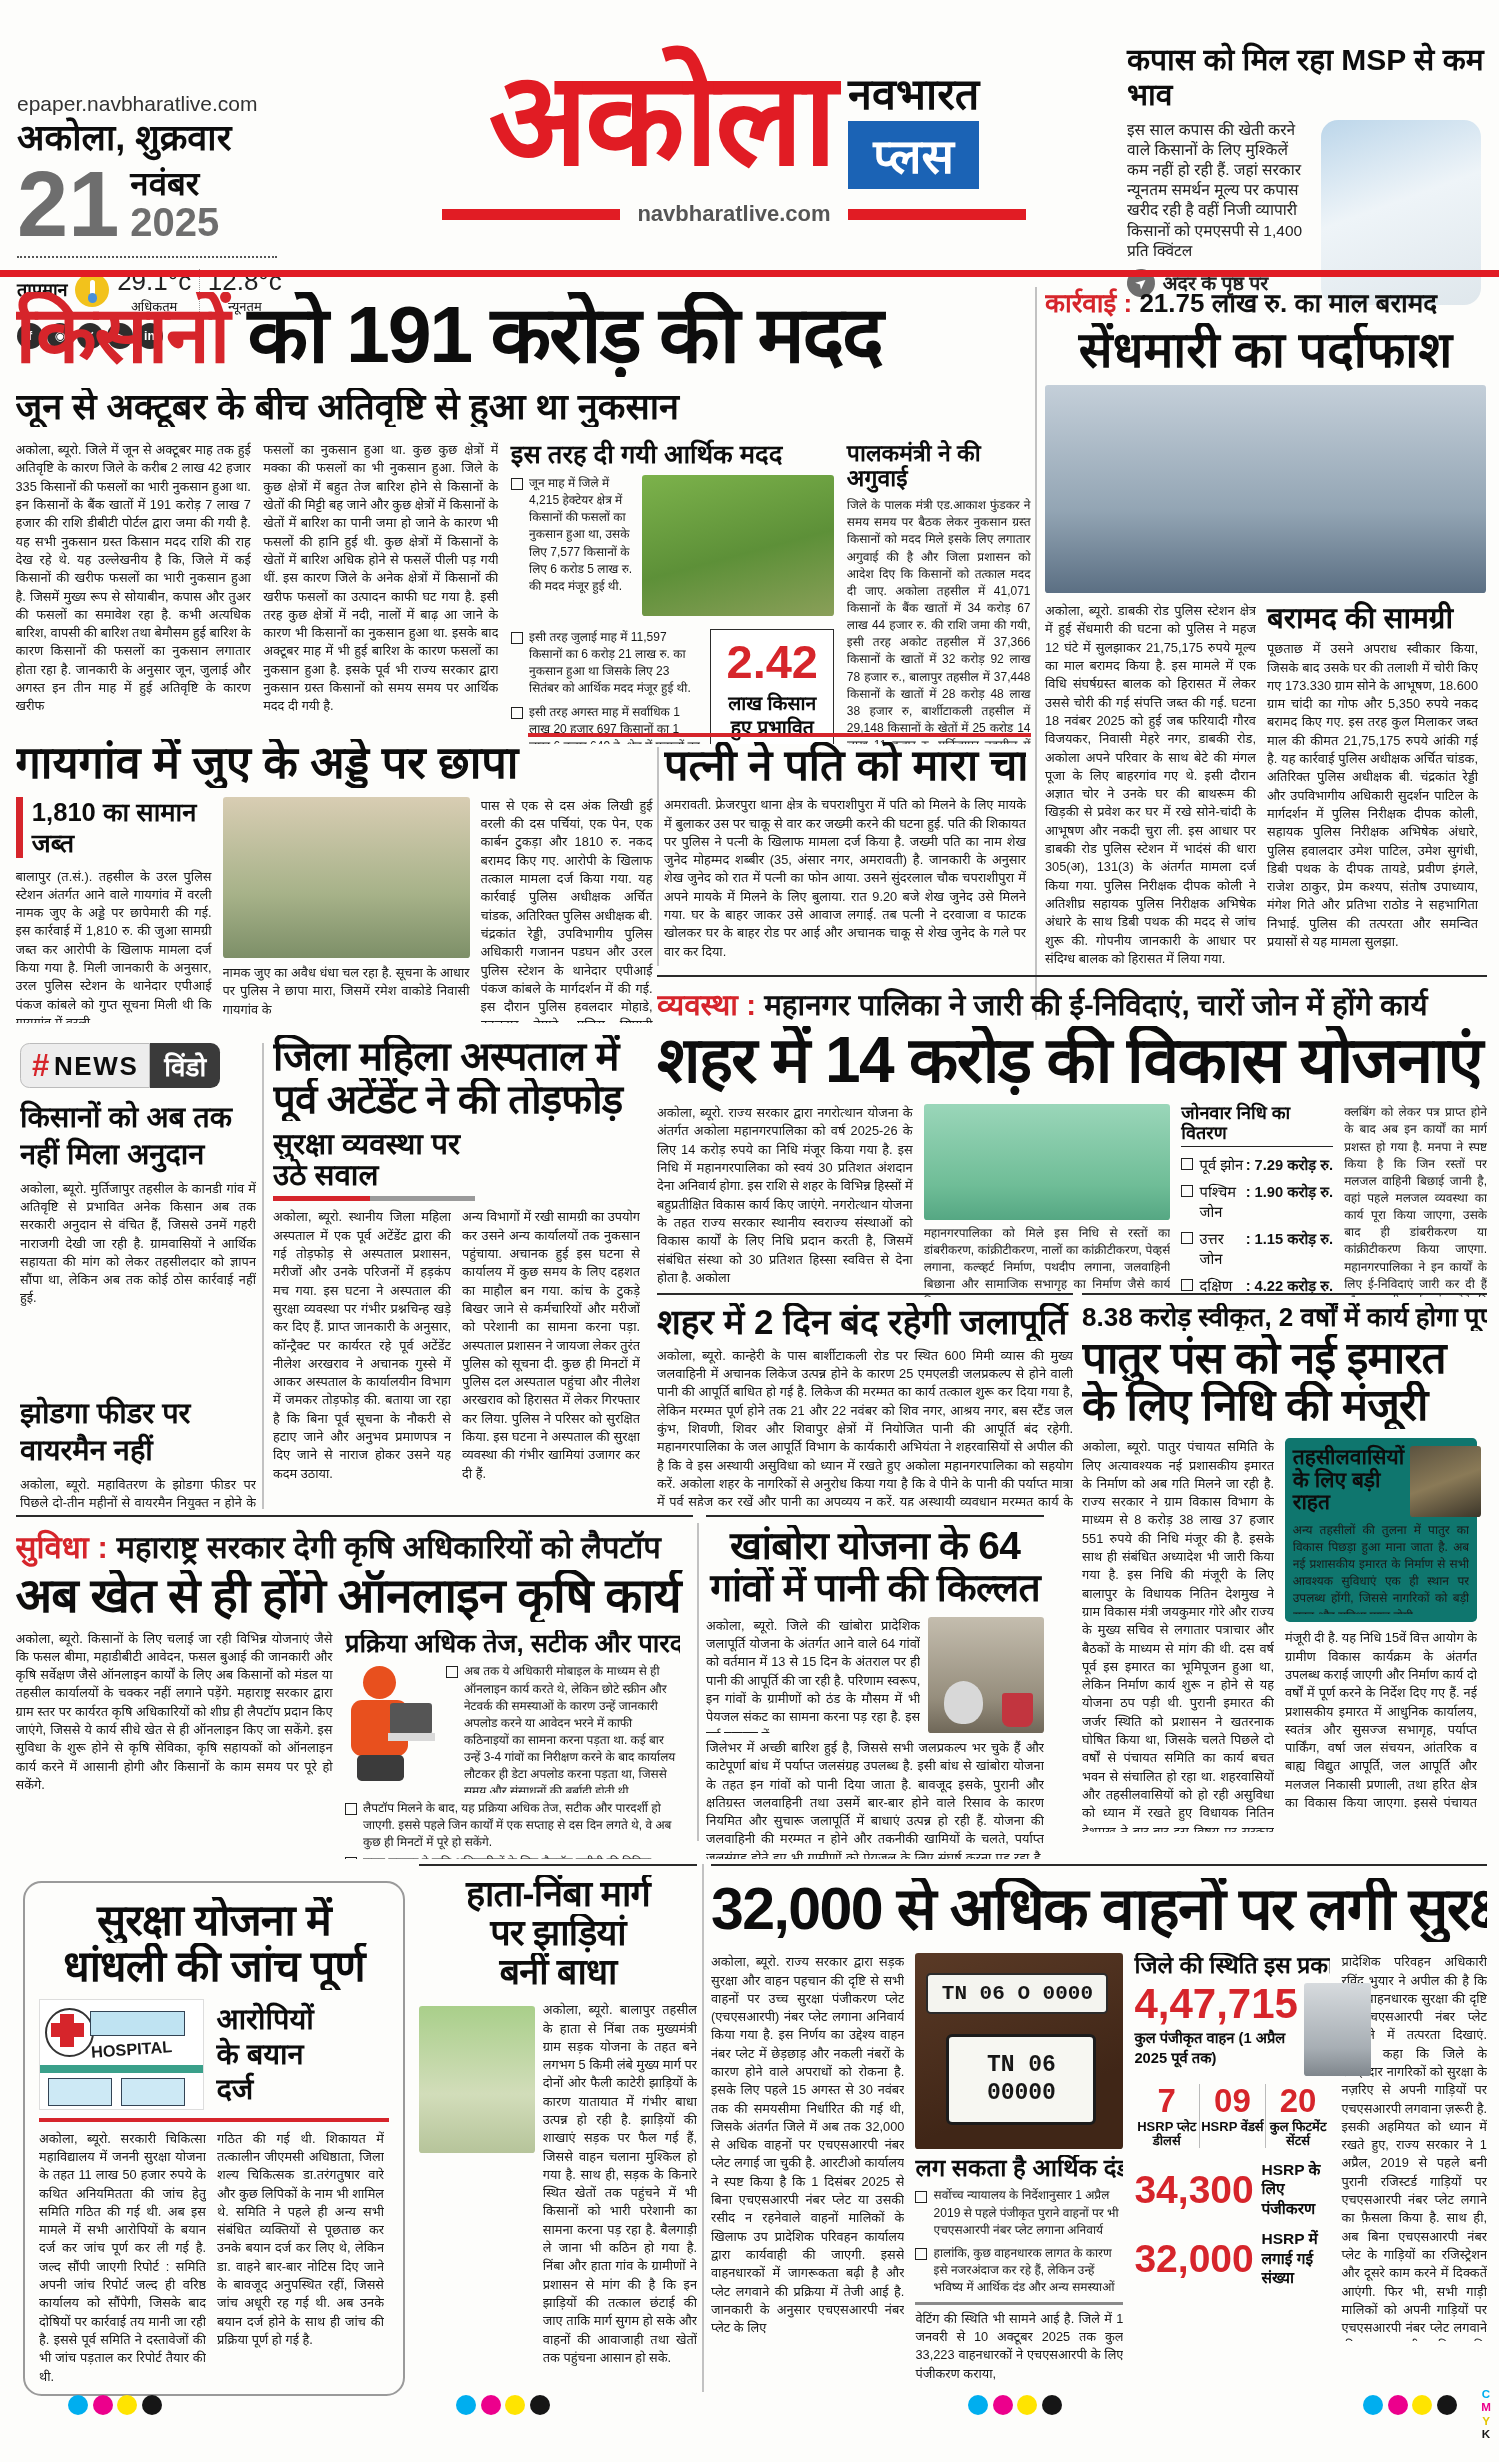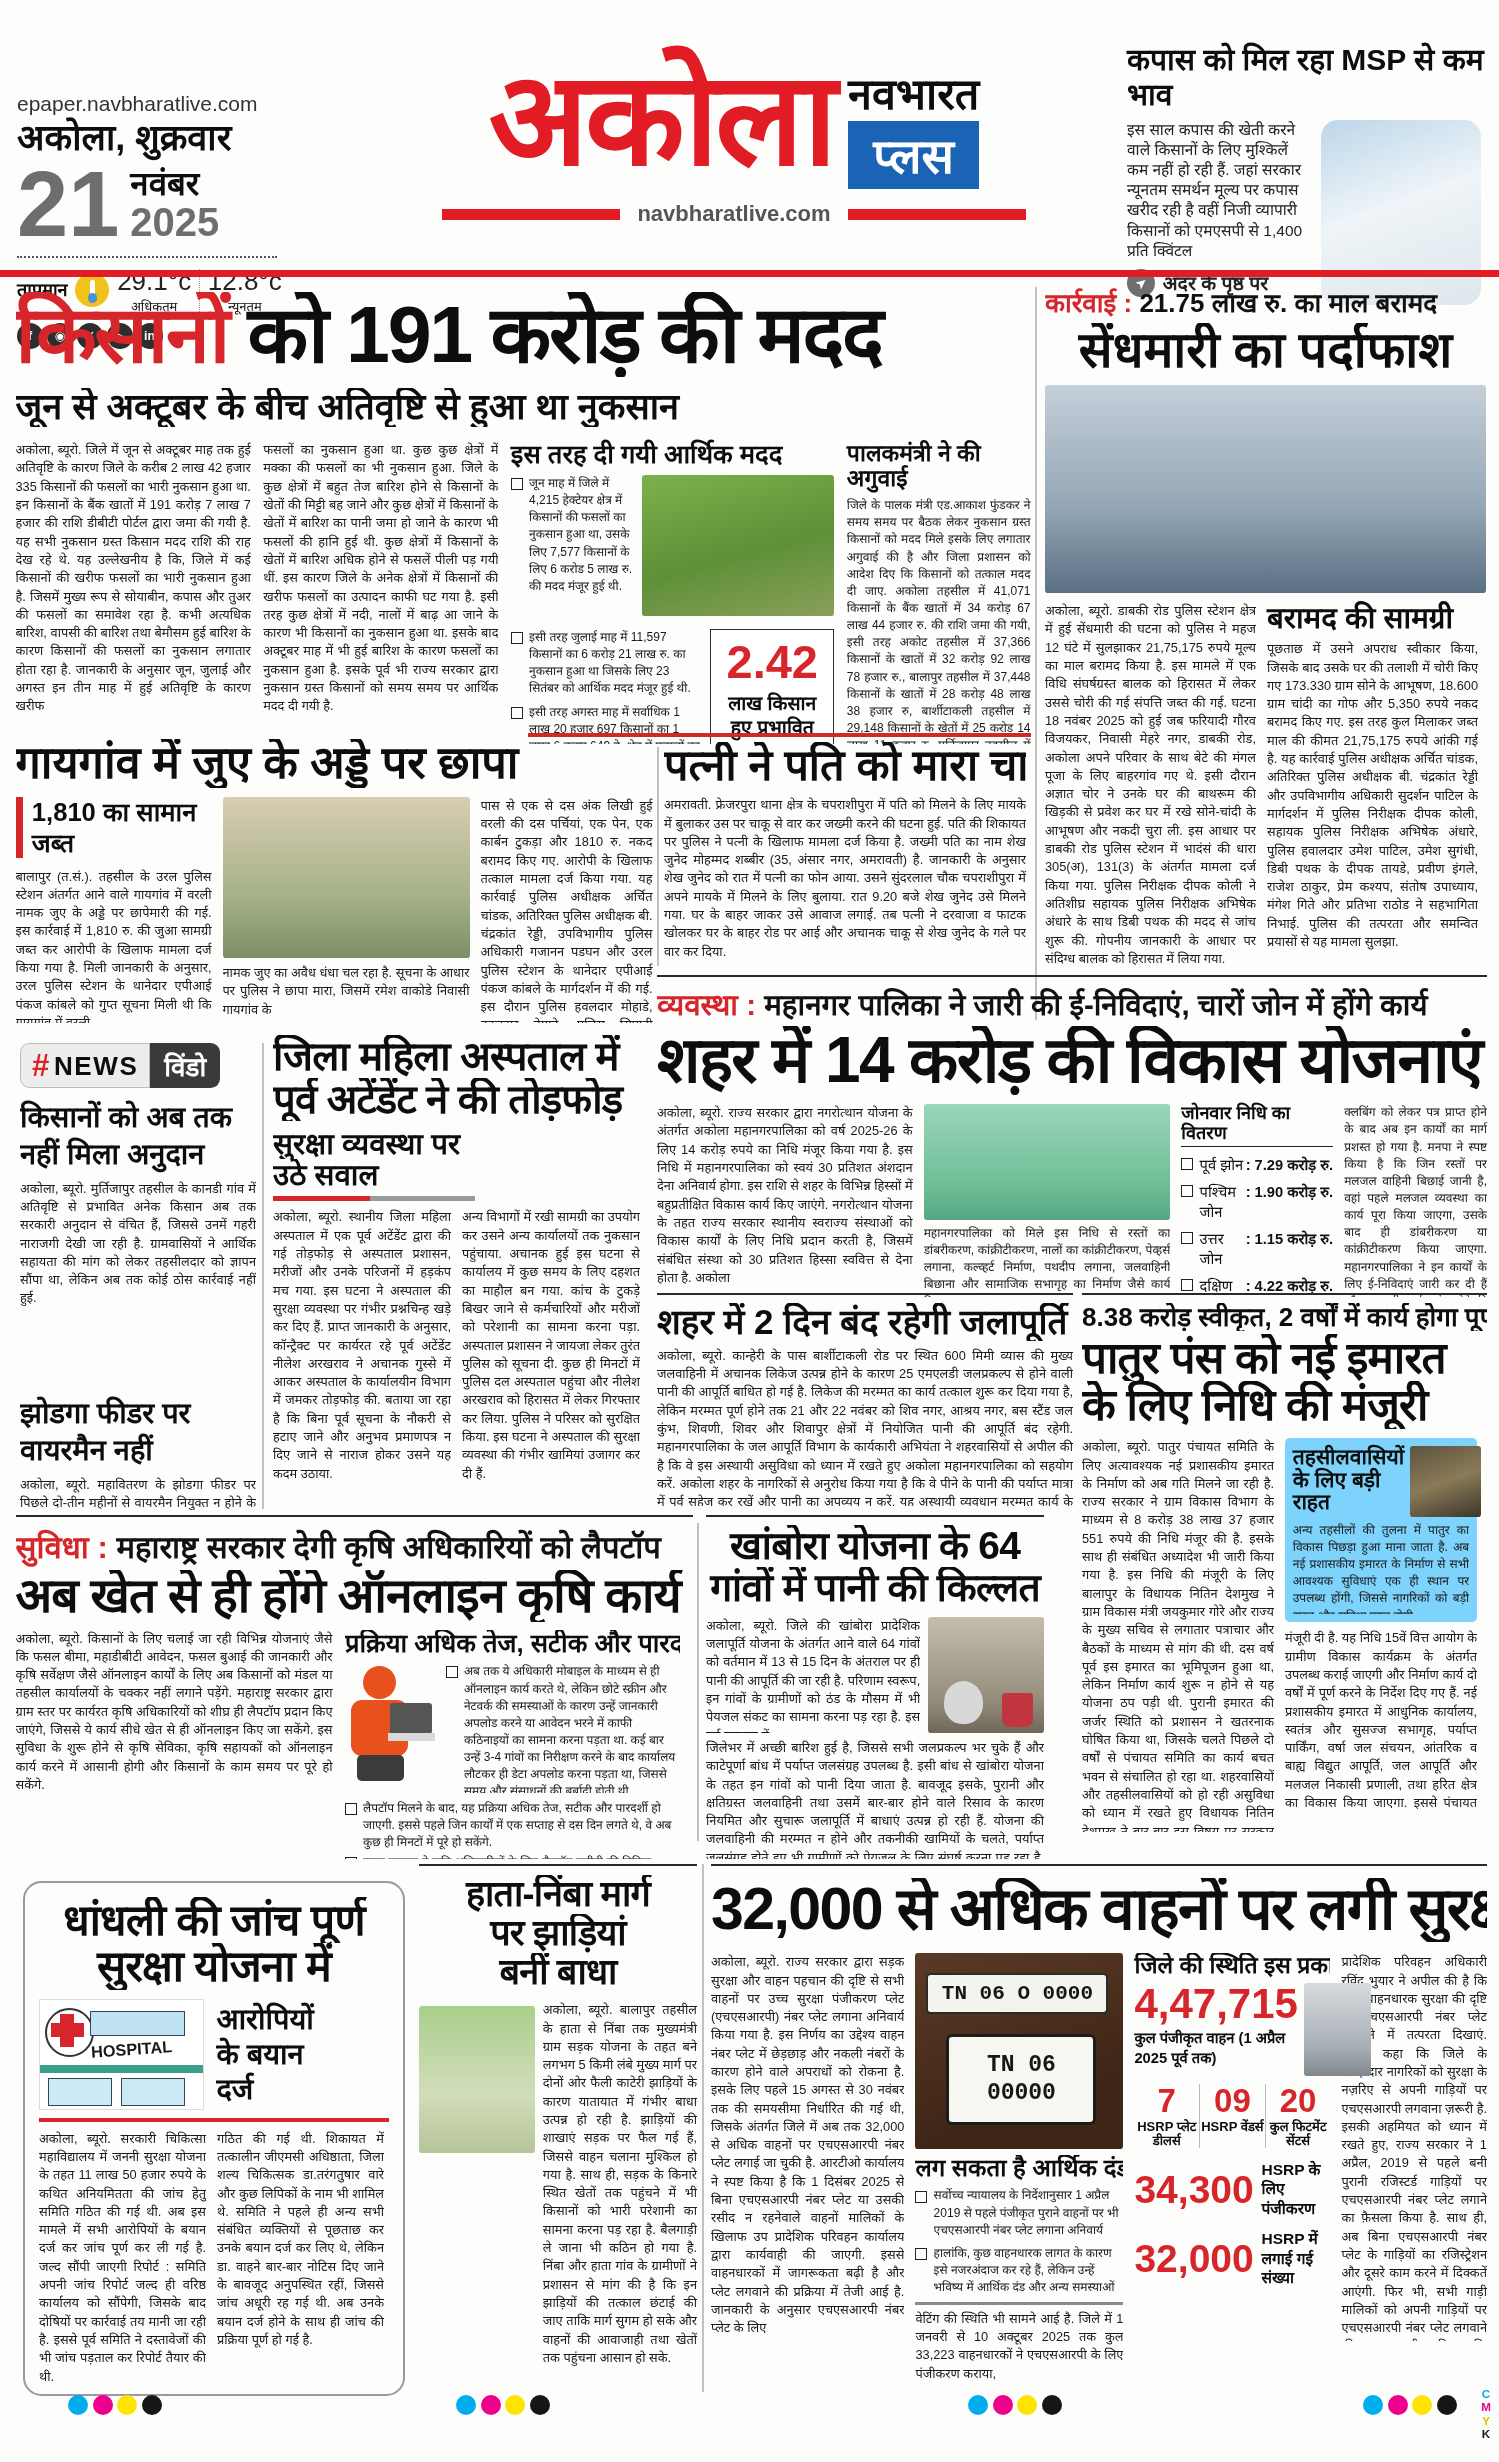--- a/index.html
+++ b/index.html
@@ -234,21 +234,21 @@
 
 <div class="abs clip" style="left:1082px;top:1293px;width:405px;height:554px;border-top:2.3px solid #2a2a2a;padding-top:7.8px;">
   <div class="hl nowrap clip" style="font-size:26px;font-weight:bold;">8.38 करोड़ स्वीकृत, 2 वर्षों में कार्य होगा पूर्ण</div>
   <div class="hl" style="font-size:44px;letter-spacing:-0.8px;margin-top:3.1px;">
     <div class="nowrap clip">पातुर पंस को नई इमारत</div>
     <div class="nowrap clip">के लिए निधि की मंजूरी</div>
   </div>
   <div style="display:flex;gap:11px;margin-top:9.3px;">
     <div class="body clip" style="width:192px;height:394px;">अकोला, ब्यूरो. पातुर पंचायत समिति के लिए अत्यावश्यक नई प्रशासकीय इमारत के निर्माण को अब गति मिलने जा रही है. राज्य सरकार ने ग्राम विकास विभाग के माध्यम से 8 करोड़ 38 लाख 37 हजार 551 रुपये की निधि मंजूर की है. इसके साथ ही संबंधित अध्यादेश भी जारी किया गया है. इस निधि की मंजूरी के लिए बालापुर के विधायक नितिन देशमुख ने ग्राम विकास मंत्री जयकुमार गोरे और राज्य के मुख्य सचिव से लगातार पत्राचार और बैठकों के माध्यम से मांग की थी. दस वर्ष पूर्व इस इमारत का भूमिपूजन हुआ था, लेकिन निर्माण कार्य शुरू न होने से यह योजना ठप पड़ी थी. पुरानी इमारत की जर्जर स्थिति को प्रशासन ने खतरनाक घोषित किया था, जिसके चलते पिछले दो वर्षों से पंचायत समिति का कार्य बचत भवन से संचालित हो रहा था. शहरवासियों और तहसीलवासियों को हो रही असुविधा को ध्यान में रखते हुए विधायक नितिन देशमुख ने बार-बार इस विषय पर सरकार से निधि की मांग की. अंततः ग्राम</div>
     <div style="width:192px;">
-      <div style="background:#7dd3fc;padding:7.8px;border-radius:4.7px;">
+      <div style="background:#0f766e;padding:7.8px;border-radius:4.7px;">
         <div style="display:flex;gap:6.2px;">
           <div class="hl" style="font-size:21px;flex:1;">तहसीलवासियों के लिए बड़ी राहत</div>
           <div class="photo ph-pipe" style="width:71px;height:71px;flex:0 0 auto;"></div>
         </div>
         <div class="body sm clip" style="height:92px;margin-top:4.7px;">अन्य तहसीलों की तुलना में पातुर का विकास पिछड़ा हुआ माना जाता है. अब नई प्रशासकीय इमारत के निर्माण से सभी आवश्यक सुविधाएं एक ही स्थान पर उपलब्ध होंगी, जिससे नागरिकों को बड़ी राहत और सुविधा प्राप्त होगी.</div>
       </div>
       <div class="body clip" style="height:180px;margin-top:7.8px;">मंजूरी दी है. यह निधि 15वें वित्त आयोग के ग्रामीण विकास कार्यक्रम के अंतर्गत उपलब्ध कराई जाएगी और निर्माण कार्य दो वर्षों में पूर्ण करने के निर्देश दिए गए हैं. नई प्रशासकीय इमारत में आधुनिक कार्यालय, स्वतंत्र और सुसज्ज सभागृह, पर्याप्त पार्किंग, वर्षा जल संचयन, आंतरिक व बाह्य विद्युत आपूर्ति, जल आपूर्ति और मलजल निकासी प्रणाली, तथा हरित क्षेत्र का विकास किया जाएगा. इससे पंचायत समिति का कार्य सुचारू होगा.</div>
     </div>
   </div>
 </div>
@@ -331,22 +331,22 @@
     <div class="photo ph-water" style="width:116px;height:116px;flex:0 0 auto;">
       <span style="position:absolute;left:74px;bottom:6.2px;width:31px;height:34px;background:#c2353f;border-radius:3.1px 3.1px 7.8px 7.8px;"></span>
       <span style="position:absolute;left:15.5px;bottom:9.3px;width:39px;height:43px;background:#d8d8d8;border-radius:50% 50% 45% 45%;"></span>
     </div>
   </div>
   <div class="body clip" style="height:138px;margin-top:6.2px;">जिलेभर में अच्छी बारिश हुई है, जिससे सभी जलप्रकल्प भर चुके हैं और काटेपूर्णा बांध में पर्याप्त जलसंग्रह उपलब्ध है. इसी बांध से खांबोरा योजना के तहत इन गांवों को पानी दिया जाता है. बावजूद इसके, पुरानी और क्षतिग्रस्त जलवाहिनी तथा उसमें बार-बार होने वाले रिसाव के कारण नियमित और सुचारू जलापूर्ति में बाधाएं उत्पन्न हो रही हैं. योजना की जलवाहिनी की मरम्मत न होने और तकनीकी खामियों के चलते, पर्याप्त जलसंग्रह होते हुए भी ग्रामीणों को पेयजल के लिए संघर्ष करना पड़ रहा है. यह स्थिति दर्शाती है कि जलस्रोतों की उपलब्धता के बावजूद आधारभूत संरचना की कमजोरी से ग्रामीणों को मूलभूत सुविधाओं से वंचित रहना पड़ रहा है.</div>
 </div>
 
 <div class="abs clip" style="left:23px;top:1881px;width:382px;height:515px;border:2.3px solid #9a9a9a;border-radius:18.6px;padding:14px 14px 7.8px;box-sizing:border-box;">
   <div class="hl" style="font-size:43px;text-align:center;letter-spacing:-0.8px;">
+    <div class="nowrap clip">सुरक्षा योजना में</div>
     <div class="nowrap clip">धांधली की जांच पूर्ण</div>
-    <div class="nowrap clip">सुरक्षा योजना में</div>
   </div>
   <div style="display:flex;gap:12.4px;margin-top:9.3px;align-items:center;">
     <div style="width:163px;height:109px;position:relative;background:#fff;border:0.8px solid #ddd;">
       <span style="position:absolute;left:4.7px;top:7.8px;width:45px;height:45px;border-radius:50%;background:#fff;border:2.3px solid #333;"></span>
       <span style="position:absolute;left:20px;top:14px;width:14px;height:33px;background:#d6252b;"></span>
       <span style="position:absolute;left:11px;top:23px;width:33px;height:14px;background:#d6252b;"></span>
       <span style="position:absolute;left:51px;top:40px;font-size:16.3px;font-weight:bold;color:#1a1a1a;transform:rotate(-4deg);">HOSPITAL</span>
       <span style="position:absolute;left:50px;top:11px;width:93px;height:23px;background:#bfe3f2;border:1.6px solid #345;"></span>
       <span style="position:absolute;left:0;top:65px;width:163px;height:7.8px;background:#3aa08a;"></span>
       <span style="position:absolute;left:7.8px;top:78px;width:62px;height:26px;background:#cde9f5;border:1.6px solid #345;"></span>

